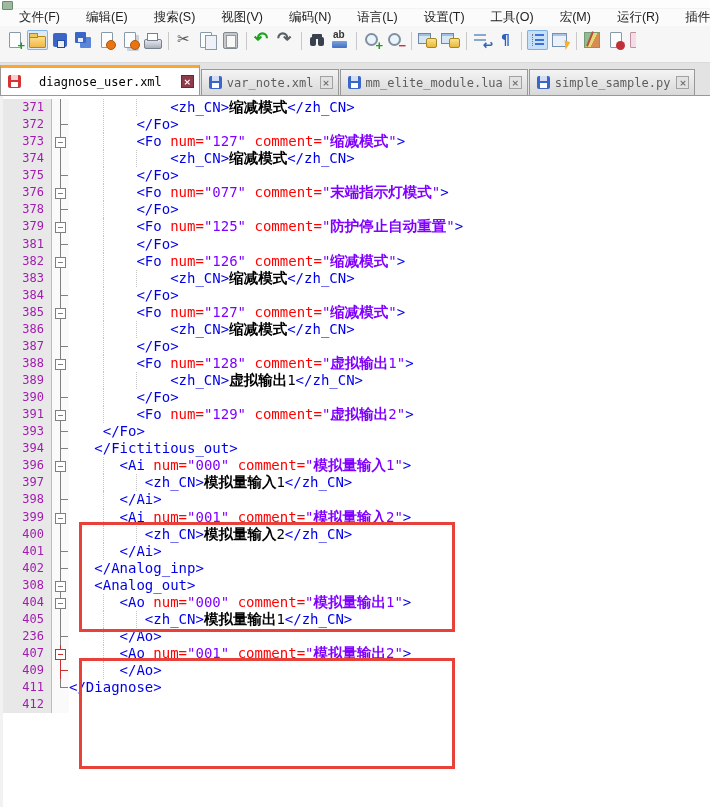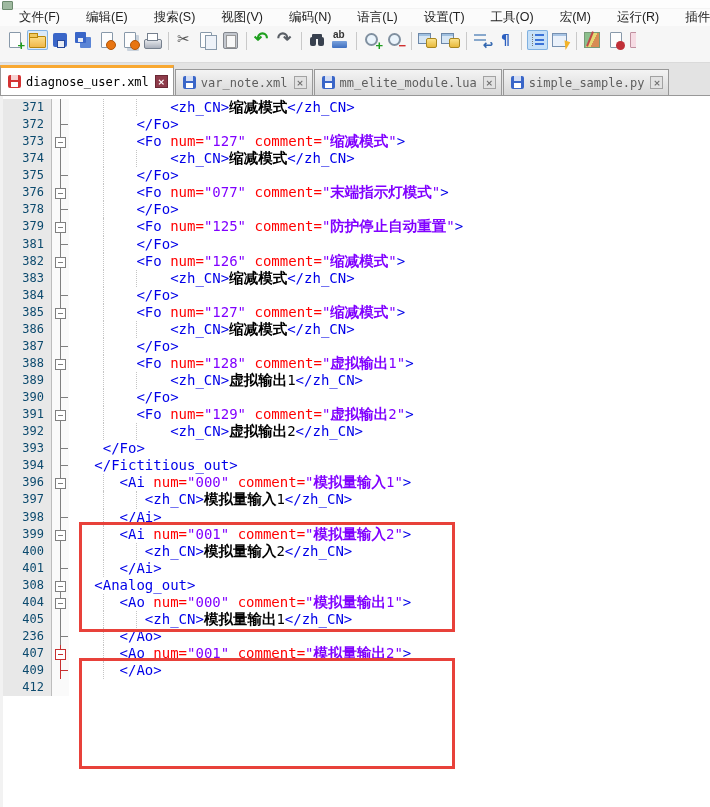--- a/index.html
+++ b/index.html
@@ -86,36 +86,36 @@
   .i-partial{width:8px;overflow:hidden;}
   .i-partial::before{left:2px;background:#F6DCE4;border-color:#C090A0;}
 
   
   .tabbar{height:32px;background:#E3E3E3;border-bottom:1px solid #989898;
           display:flex;align-items:flex-end;overflow:hidden;white-space:nowrap;}
   .tab{display:inline-flex;align-items:center;height:25px;padding:0 5px 0 7px;margin-right:1px;
        background:linear-gradient(#F4F4F4,#D8D8D8);border:1px solid #989898;border-bottom:none;
        font-family:"DejaVu Sans Mono",monospace;font-size:12px;color:#5E5E5E;cursor:default;}
   .tab.active{background:#FFFFFF;height:27px;border-top:3px solid #F8A832;color:#000;
-       margin-bottom:-1px;border-bottom:1px solid #FFF;z-index:2;position:relative;}
+       margin-bottom:-1px;border-bottom:1px solid #FFF;z-index:2;position:relative;gap:13px;}
   .fdisk{width:13px;height:13px;border-radius:2px;position:relative;display:inline-block;margin-right:5px;flex:none;}
   .fdisk.blue{background:#3A66C8;}
   .fdisk.red{background:#D43434;}
   .fdisk::before{content:"";position:absolute;left:3px;top:0;width:7px;height:5px;background:rgba(255,255,255,.78);}
   .fdisk::after{content:"";position:absolute;left:3px;bottom:1px;width:7px;height:5px;background:#FFF;}
   .tclose{width:13px;height:13px;margin-left:6px;flex:none;text-align:center;
           font:bold 9px/13px "DejaVu Sans",sans-serif;display:inline-block;}
   .tab .tclose{background:#E2E2E2;color:#707070;border:1px solid #A2A2A2;box-sizing:border-box;}
   .tab.active .tclose{background:#8E3B4A;color:#FFF;border:1px solid #6A2835;}
 
   
   .editor{position:relative;height:714px;overflow:hidden;background:#FFF;border-left:3px solid #F2F2F2;}
   .lines{padding-top:3px;}
   .row{display:flex;height:17.07px;align-items:stretch;}
-  .ln{width:41px;flex:none;background:#E8E8E8;border-right:1px solid #BDBDBD;color:#0c4a6e;
+  .ln{width:41px;flex:none;background:#E8E8E8;border-right:1px solid #BDBDBD;color:#a21caf;
       font:12px/17.07px "DejaVu Sans Mono",monospace;text-align:right;padding-right:7px;box-sizing:content-box;}
   .fold{width:17px;flex:none;position:relative;background:#FAFAFA;}
   .f-line::before,.f-tick::before{content:"";position:absolute;left:8px;top:0;bottom:0;width:1px;background:#808080;}
   .f-tick::after{content:"";position:absolute;left:8px;right:1px;top:8px;height:1px;background:#808080;}
   .f-corner::before{content:"";position:absolute;left:8px;top:0;height:9px;width:1px;background:#808080;}
   .f-corner::after{content:"";position:absolute;left:8px;right:1px;top:8px;height:1px;background:#808080;}
   .f-minus::before{content:"";position:absolute;left:8px;top:0;bottom:0;width:1px;background:#808080;}
   .fb{position:absolute;left:3px;top:4px;width:9px;height:9px;background:#FFF;border:1px solid #808080;}
   .fb::after{content:"";position:absolute;left:2px;top:4px;width:5px;height:1px;background:#808080;}
   .fold.red::before,.fold.red::after{background:#C83030;}
@@ -274,25 +274,20 @@
         <div class="code"><span class="ig" style="left: 33.72px;"></span><span class="pad" style="width: 67.44px;"></span><span class="tg">&lt;/Fo&gt;</span></div>
       </div>
       <div class="row">
         <span class="ln">391</span>
         <span class="fold f-minus">
           <b class="fb"></b>
         </span>
         <div class="code"><span class="ig" style="left: 33.72px;"></span><span class="pad" style="width: 67.44px;"></span><span class="tg">&lt;Fo</span><span class="tp"> </span><span class="ta">num=</span><span class="tv">"129"</span><span class="tp"> </span><span class="ta">comment=</span><span class="tv">"</span><span class="tV">虚拟输出</span><span class="tv">2"</span><span class="tg">&gt;</span></div>
       </div>
       <div class="row">
-        <span class="ln">392</span>
-        <span class="fold f-line"></span>
-        <div class="code"><span class="ig" style="left: 33.72px;"></span><span class="ig" style="left: 67.44px;"></span><span class="pad" style="width: 101.16px;"></span><span class="tg">&lt;zh_CN&gt;</span><span class="tc">虚拟输出</span><span class="tp">2</span><span class="tg">&lt;/zh_CN&gt;</span></div>
-      </div>
-      <div class="row">
         <span class="ln">393</span>
         <span class="fold f-tick"></span>
         <div class="code"><span class="pad" style="width: 33.72px;"></span><span class="tg">&lt;/Fo&gt;</span></div>
       </div>
       <div class="row">
         <span class="ln">394</span>
         <span class="fold f-tick"></span>
         <div class="code"><span class="pad" style="width: 25.29px;"></span><span class="tg">&lt;/Fictitious_out&gt;</span></div>
       </div>
       <div class="row">
@@ -321,20 +316,25 @@
       </div>
       <div class="row">
         <span class="ln">400</span>
         <span class="fold f-line"></span>
         <div class="code"><span class="ig" style="left: 33.72px;"></span><span class="ig" style="left: 67.44px;"></span><span class="pad" style="width: 75.87px;"></span><span class="tg">&lt;zh_CN&gt;</span><span class="tc">模拟量输入</span><span class="tp">2</span><span class="tg">&lt;/zh_CN&gt;</span></div>
       </div>
       <div class="row">
         <span class="ln">401</span>
         <span class="fold f-tick"></span>
         <div class="code"><span class="ig" style="left: 33.72px;"></span><span class="pad" style="width: 50.58px;"></span><span class="tg">&lt;/Ai&gt;</span></div>
+      </div>
+      <div class="row">
+        <span class="ln">402</span>
+        <span class="fold f-tick"></span>
+        <div class="code"><span class="pad" style="width: 25.29px;"></span><span class="tg">&lt;/Analog_inp&gt;</span></div>
       </div>
       <div class="row">
         <span class="ln">308</span>
         <span class="fold f-minus">
           <b class="fb"></b>
         </span>
         <div class="code"><span class="pad" style="width: 25.29px;"></span><span class="tg">&lt;Analog_out&gt;</span></div>
       </div>
       <div class="row">
         <span class="ln">404</span>
@@ -359,20 +359,25 @@
           <b class="fb"></b>
         </span>
         <div class="code"><span class="ig" style="left: 33.72px;"></span><span class="pad" style="width: 50.58px;"></span><span class="tg">&lt;Ao</span><span class="tp"> </span><span class="ta">num=</span><span class="tv">"001"</span><span class="tp"> </span><span class="ta">comment=</span><span class="tv">"</span><span class="tV">模拟量输出</span><span class="tv">2"</span><span class="tg">&gt;</span></div>
       </div>
       <div class="row">
         <span class="ln">409</span>
         <span class="fold f-tick red"></span>
         <div class="code"><span class="ig" style="left: 33.72px;"></span><span class="pad" style="width: 50.58px;"></span><span class="tg">&lt;/Ao&gt;</span></div>
       </div>
       <div class="row">
+        <span class="ln">411</span>
+        <span class="fold f-corner"></span>
+        <div class="code"><span class="pad" style="width: 0px;"></span><span class="tg">&lt;/Diagnose&gt;</span></div>
+      </div>
+      <div class="row">
         <span class="ln">412</span>
         <span class="fold "></span>
         <div class="code"><span class="pad" style="width: 0px;"></span></div>
       </div>
     </div>
 <div class="annbox" style="top: 425.75px; height: 104.42px; left: 76px; width: 370px;"></div>
     <div class="annbox" style="top: 562.31px; height: 104.42px; left: 76px; width: 370px;"></div>
   </div>
 
 </body></html>

